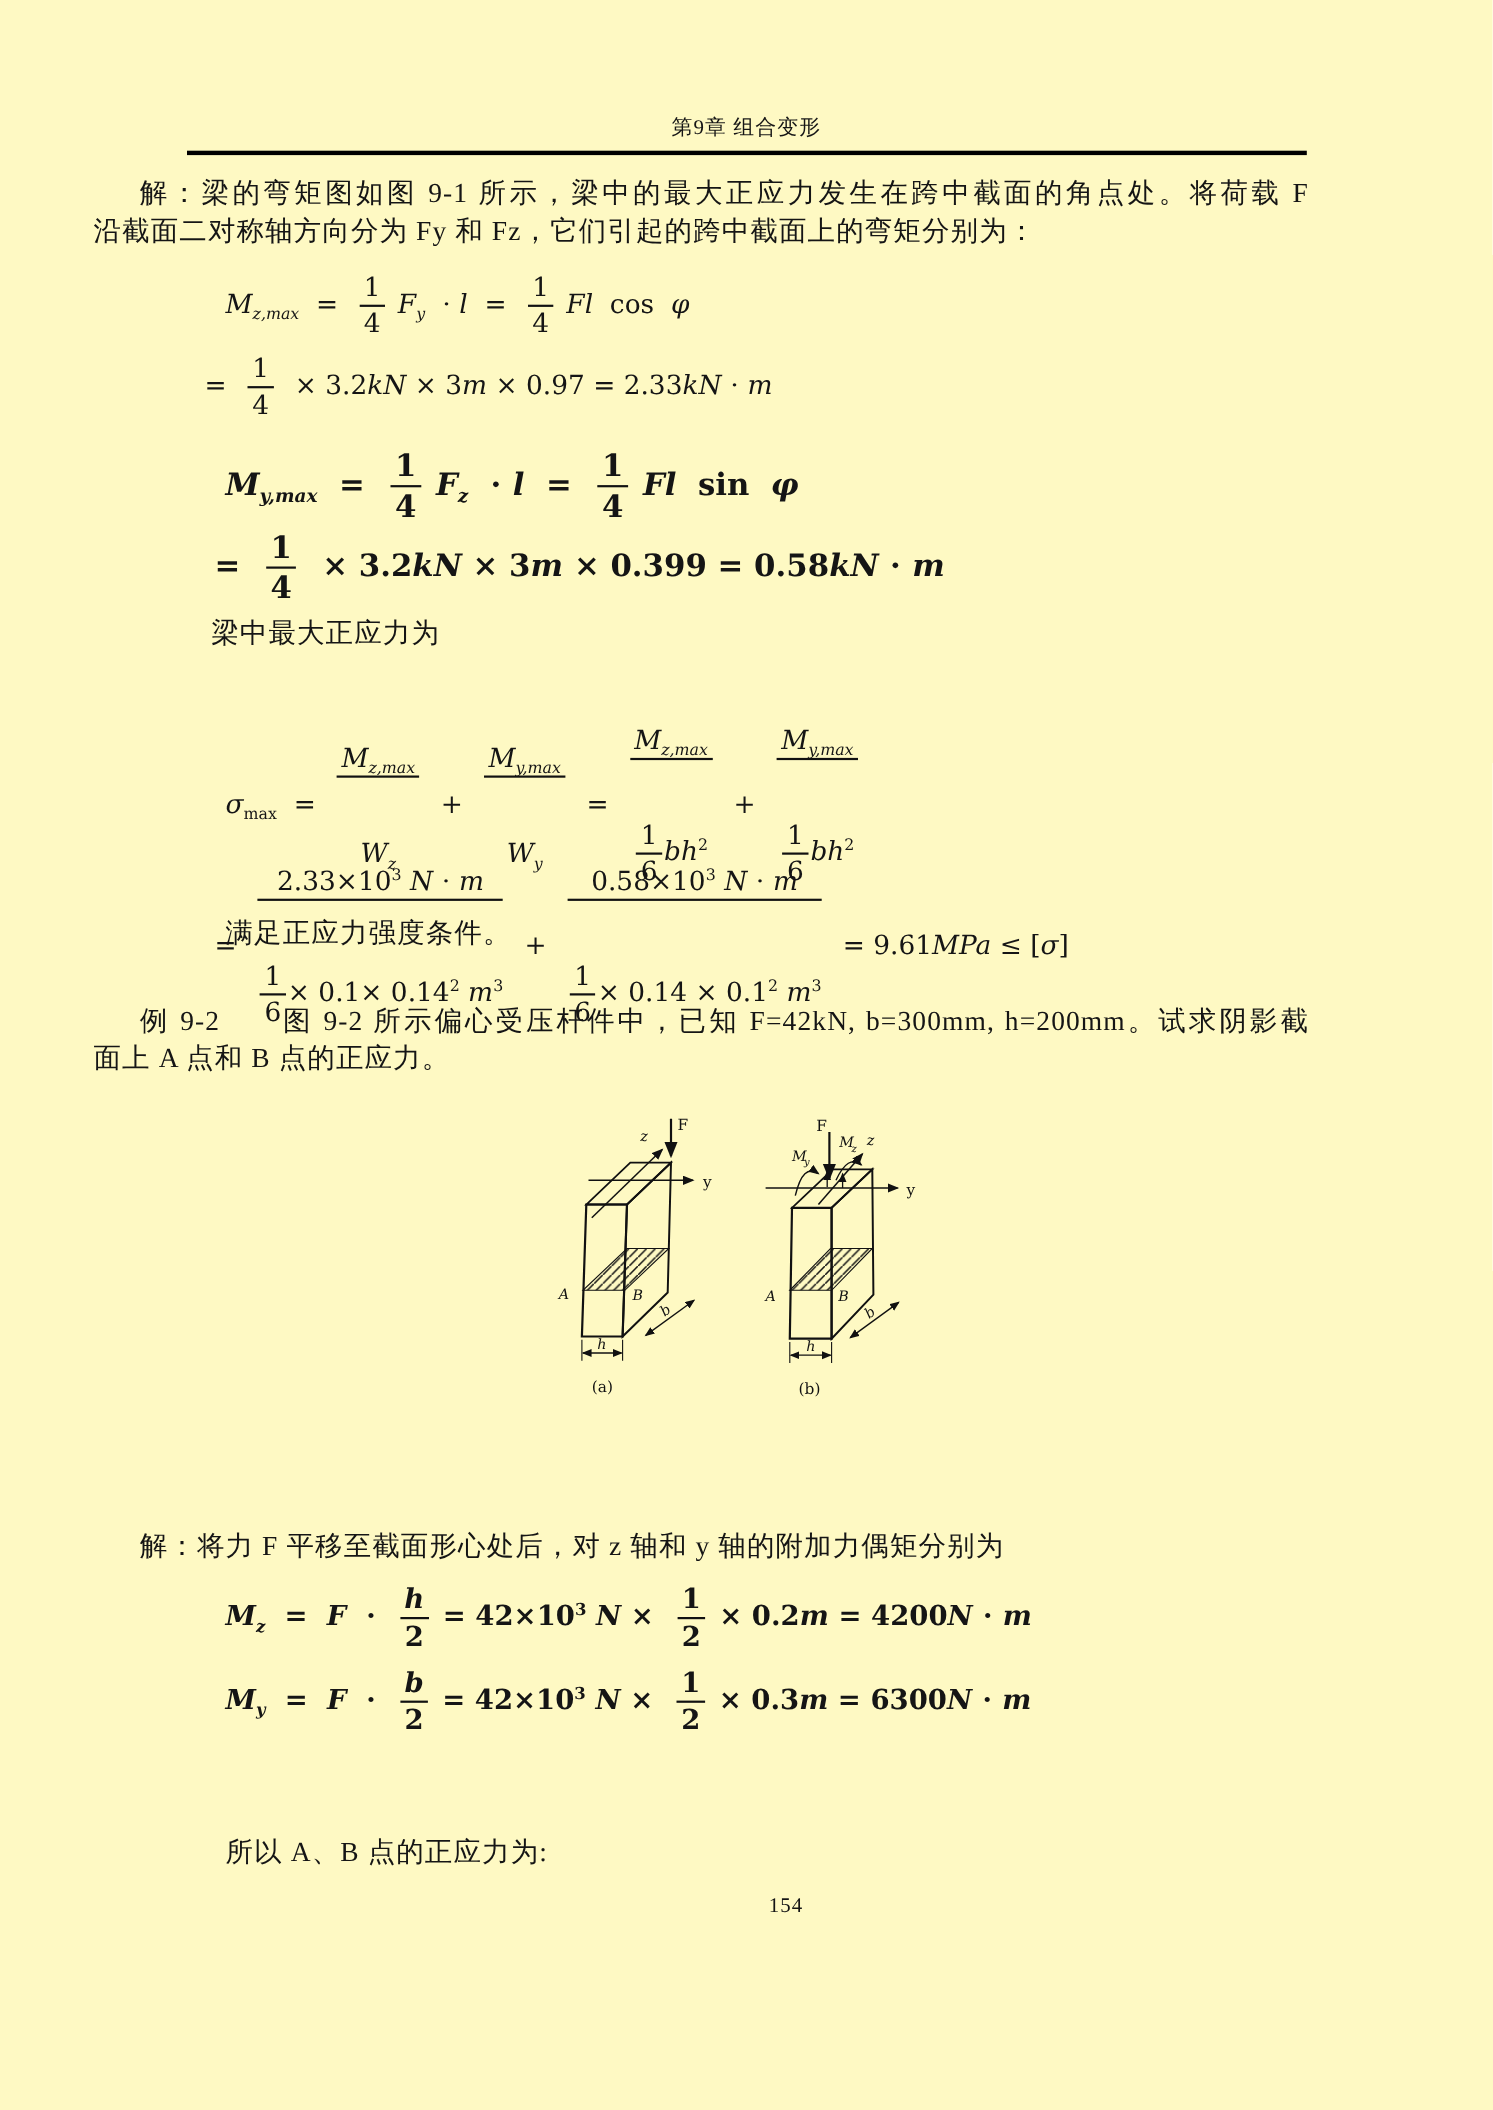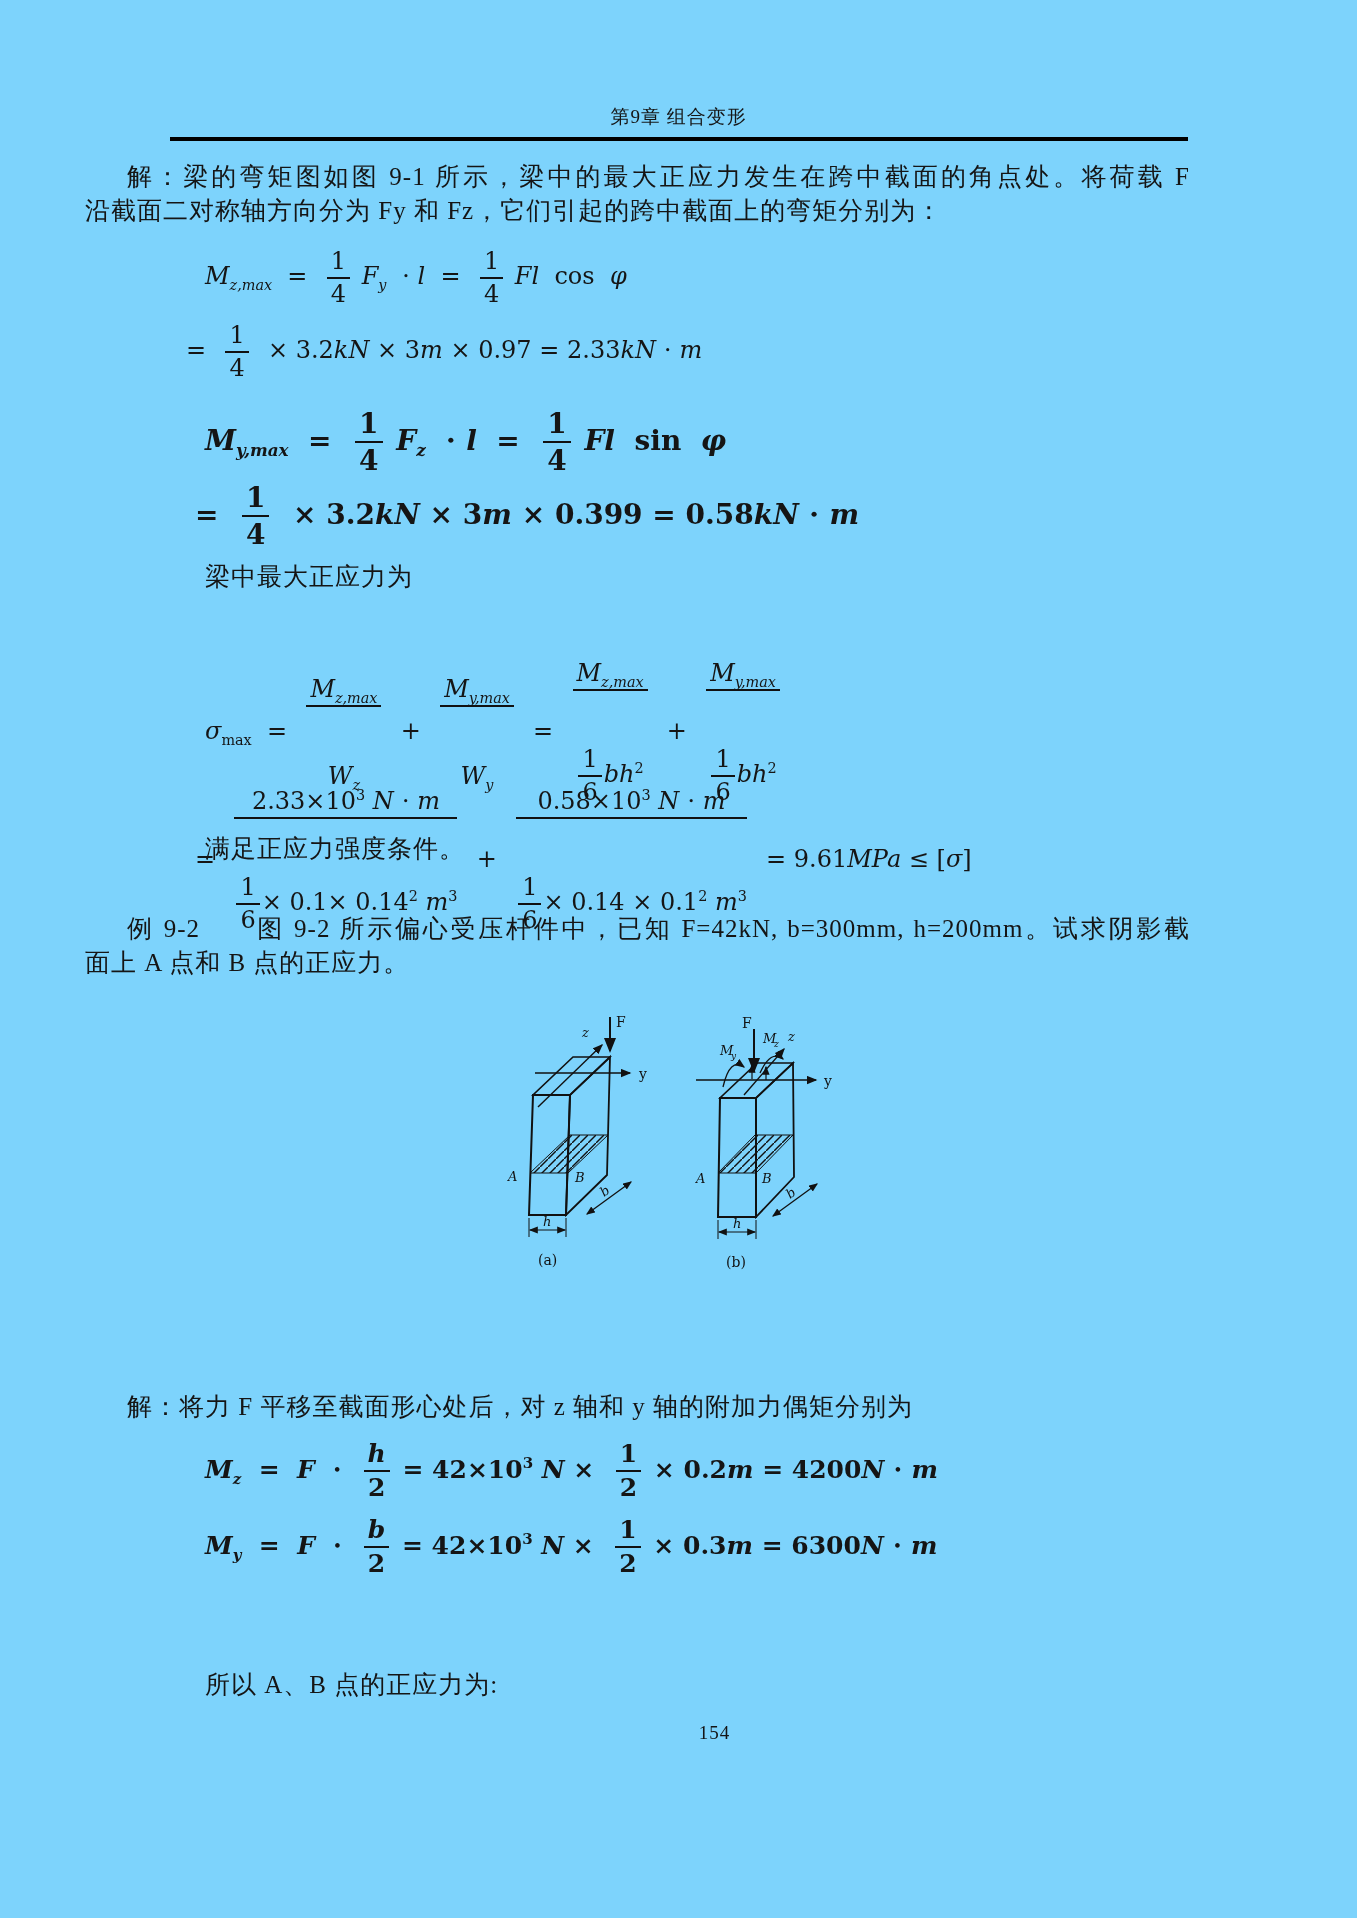--- a/index.html
+++ b/index.html
@@ -1,16 +1,16 @@
 <!DOCTYPE html>
 <html><head>
 <meta charset="utf-8">
 <style>
   html,body{margin:0;padding:0;background:#ffffff;}
-  .page{position:relative;width:1357px;height:1918px;background:#7dd3fc;color:#151515;
+  .page{position:relative;width:1357px;height:1918px;background:#fef9c3;color:#151515;
         font-family:"Liberation Serif",serif;overflow:hidden;}
   .abs{position:absolute;}
   .cn{font-size:25px;letter-spacing:1px;line-height:34px;}
   .center{width:1357px;text-align:center;left:0;}
   .rule{background:#000;height:4px;}
   .jline{text-align:justify;text-align-last:justify;}
   .indent{text-indent:42px;}
   
   .formula{font-family:"DejaVu Serif","Liberation Serif",serif;font-size:24px;white-space:nowrap;}
   .formula.big{font-size:28px;font-weight:bold;}
@@ -75,21 +75,21 @@
     <span class="rm"> sin </span>
     <span class="vi">φ</span>
   </div>
 
   <div class="abs formula big" style="top:482px;left:195px;">
     <span class="rm">= </span>
     <span class="frac"><span class="num rm">1</span><span class="den rm">4</span></span>
     <span class="rm"> × 3.2</span><span class="vi">kN</span><span class="rm"> × 3</span><span class="vi">m</span><span class="rm"> × 0.399 = 0.58</span><span class="vi">kN ⋅ m</span>
   </div>
 
-  <div class="abs cn" style="top:560px;left:205px;">梁中最大正应力为</div>
+  <div class="abs cn" style="top:560px;left:192px;">梁中最大正应力为</div>
 
   <div class="abs formula" style="top:606px;left:205px;">
     <span class="vi">σ</span><sub class="rm">max</sub>
     <span class="rm"> = </span>
     <span class="frac">
       <span class="num"><span class="vi">M</span><sub>z,max</sub></span>
       <span class="den"><span class="vi">W</span><sub>z</sub></span>
     </span>
     <span class="rm"> + </span>
     <span class="frac">

